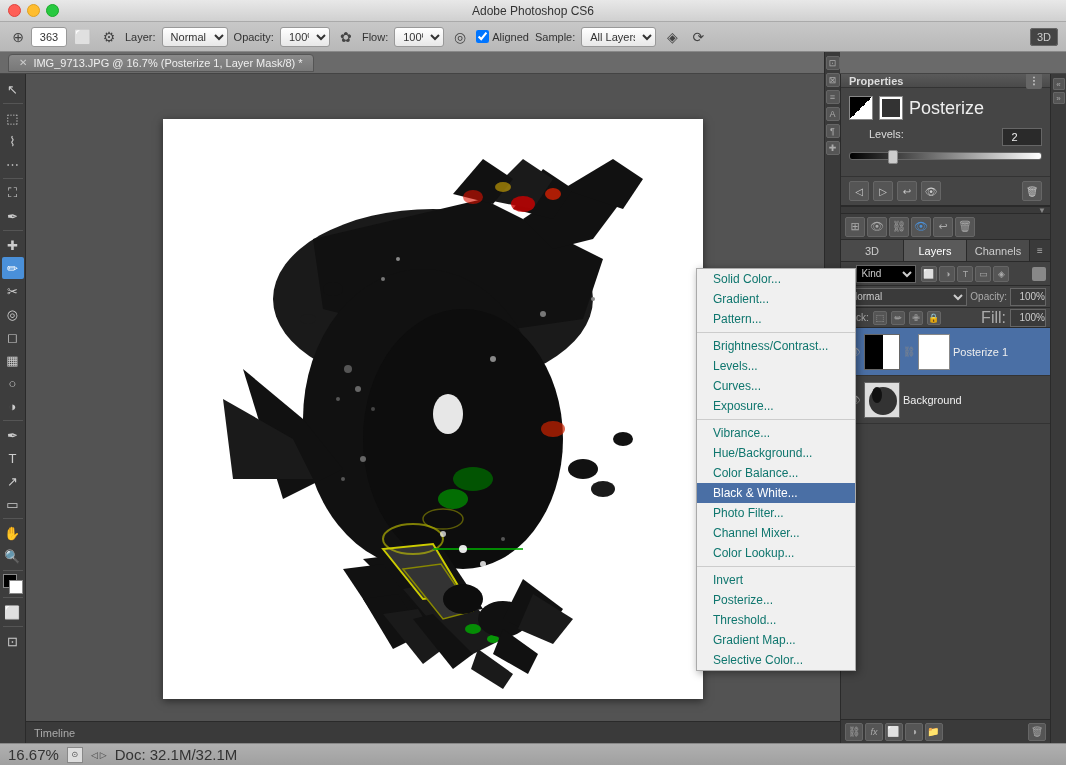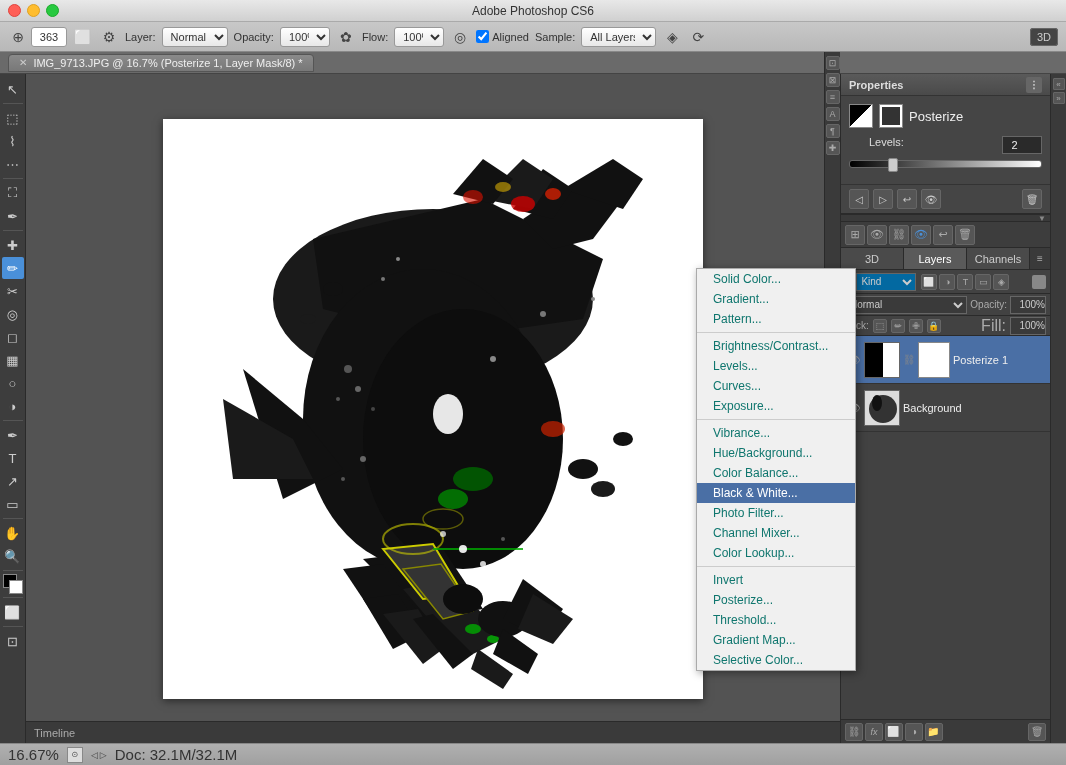--- a/index.html
+++ b/index.html
@@ -75,33 +75,33 @@
       position: relative; background: white; box-shadow: 0 2px 8px rgba(0,0,0,0.5);
     }
     .canvas-svg { display: block; }
 
     
     .right-panels { width: 210px; background: #454545; border-left: 1px solid #2a2a2a; display: flex; flex-direction: column; }
 
     
     .properties-panel { border-bottom: 1px solid #2a2a2a; }
     .panel-header {
-      height: 22px; background: linear-gradient(180deg, #5a5a5a 0%, #4a4a4a 100%);
+      height: 14px; background: linear-gradient(180deg, #5a5a5a 0%, #4a4a4a 100%);
       display: flex; align-items: center; padding: 0 8px;
       border-bottom: 1px solid #333; font-size: 11px; color: #ddd; font-weight: 600;
     }
     .panel-icons { margin-left: auto; display: flex; gap: 4px; }
     .panel-icon { width: 16px; height: 16px; background: #666; border-radius: 2px; cursor: pointer; display: flex; align-items: center; justify-content: center; font-size: 10px; color: #ccc; }
 
     .properties-content { padding: 8px; }
     .posterize-header { display: flex; align-items: center; gap: 6px; margin-bottom: 8px; }
     .adj-thumb { width: 24px; height: 24px; background: linear-gradient(135deg, #000 50%, #fff 50%); border: 1px solid #888; }
     .adj-mask-thumb { width: 24px; height: 24px; background: #fff; border: 1px solid #888; position: relative; }
     .adj-mask-thumb::after { content: ''; position: absolute; inset: 2px; background: #333; }
-    .posterize-title { font-size: 13px; color: #eee; font-weight: 500; }
+    .posterize-title { font-size: 18px; color: #eee; font-weight: 500; }
 
     .levels-row { display: flex; margin-bottom: 6px; margin-left: 20px; }
     .levels-input { width: 40px; height: 18px; background: #2a2a2a; border: 1px solid #666; color: #eee; font-size: 11px; text-align: center; margin-left: auto; }
 
     .slider-track { height: 8px; background: linear-gradient(90deg, #000 0%, #fff 100%); border: 1px solid #666; border-radius: 3px; position: relative; margin-bottom: 8px; }
     .slider-thumb { position: absolute; top: -3px; left: 20%; width: 10px; height: 14px; background: #ccc; border: 1px solid #888; border-radius: 2px; cursor: pointer; }
 
     .panel-tool-icons { display: flex; align-items: center; padding: 4px 8px; gap: 4px; border-top: 1px solid #333; }
     .ptool { width: 20px; height: 20px; background: #555; border: 1px solid #666; border-radius: 2px; display: flex; align-items: center; justify-content: center; font-size: 10px; color: #ccc; cursor: pointer; }
 
@@ -123,21 +123,21 @@
       flex: 1; display: flex; align-items: center; justify-content: center;
       font-size: 11px; color: #ccc; cursor: pointer; border-right: 1px solid #2a2a2a;
       background: #4a4a4a;
     }
     .layer-tab.active { background: #5a5a5a; color: white; }
     .layer-tab-3d { width: 30px; font-size: 11px; }
     .layer-menu-btn { width: 20px; background: #3a3a3a; display: flex; align-items: center; justify-content: center; color: #aaa; cursor: pointer; font-size: 10px; }
 
     
     .layer-filter { display: flex; align-items: center; height: 24px; padding: 0 4px; gap: 3px; border-bottom: 1px solid #2a2a2a; background: #424242; }
-    .filter-select { height: 18px; background: #0369a1; border: 1px solid #666; color: #ccc; font-size: 10px; width: 60px; }
+    .filter-select { height: 18px; background: #000000; border: 1px solid #666; color: #ccc; font-size: 10px; width: 60px; }
     .filter-icons { display: flex; gap: 2px; margin-left: 2px; }
     .filter-icon { width: 16px; height: 16px; background: #555; border: 1px solid #666; border-radius: 2px; display: flex; align-items: center; justify-content: center; font-size: 9px; color: #aaa; cursor: pointer; }
     .filter-toggle { width: 14px; height: 14px; background: #888; border-radius: 2px; margin-left: auto; }
 
     
     .layer-blend { display: flex; align-items: center; height: 22px; padding: 0 4px; gap: 3px; border-bottom: 1px solid #2a2a2a; background: #424242; }
     .blend-select { height: 18px; background: #3a3a3a; border: 1px solid #666; color: #ccc; font-size: 10px; flex: 1; }
     .opacity-label { font-size: 10px; color: #aaa; white-space: nowrap; }
     .opacity-input { width: 36px; height: 18px; background: #3a3a3a; border: 1px solid #666; color: #ccc; font-size: 10px; text-align: right; }
 

